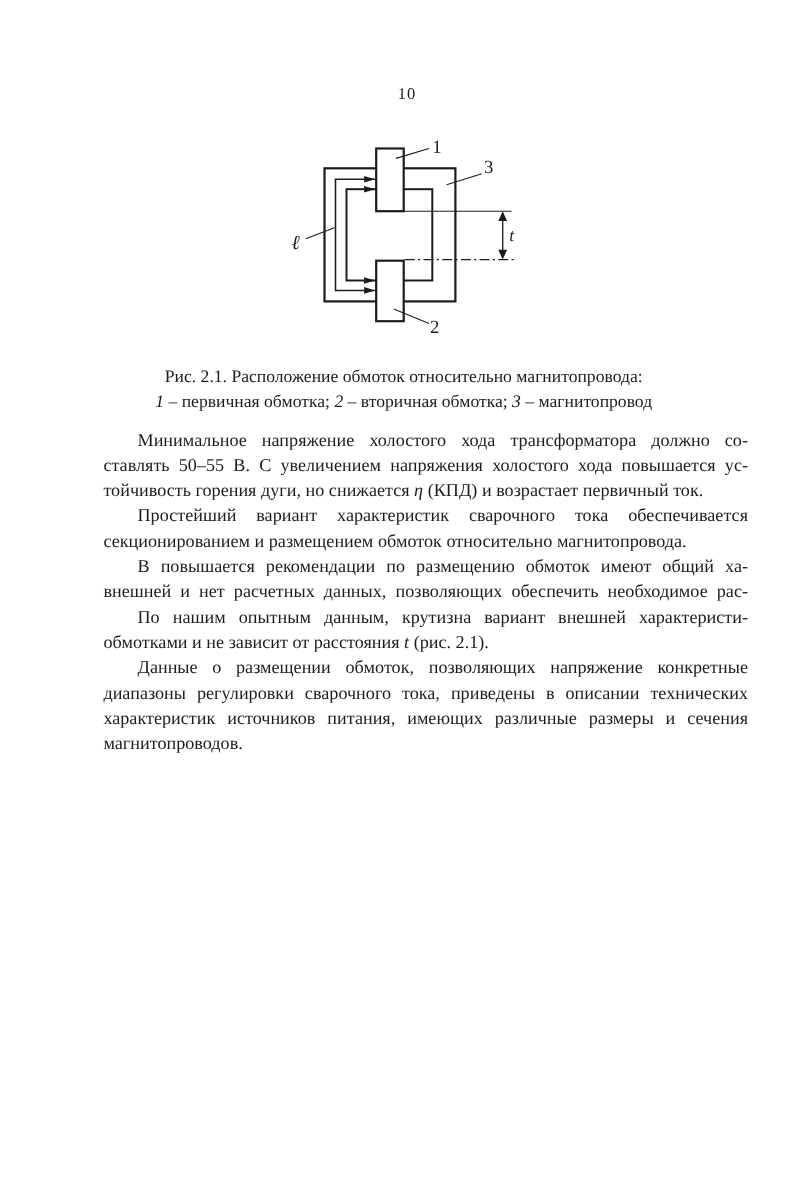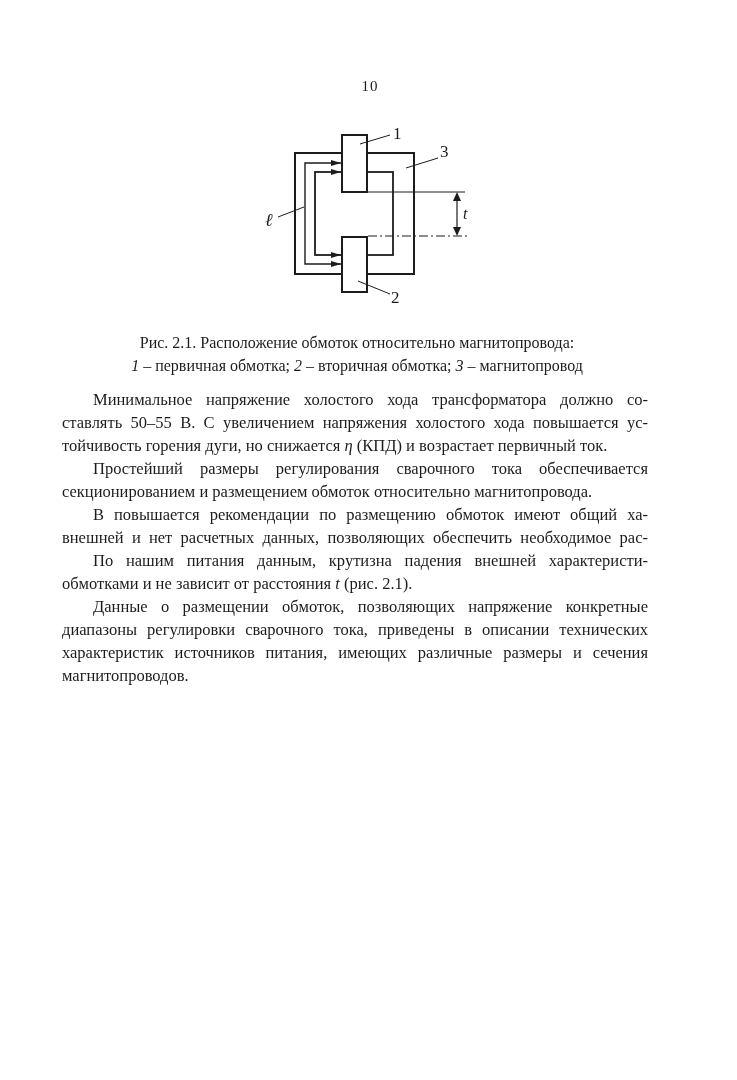--- a/index.html
+++ b/index.html
@@ -25,30 +25,30 @@
     position: absolute;
     left: 252px;
     top: 118px;
   }
   svg.figure text {
     font-family: "Liberation Serif", serif;
     fill: #1c1c1c;
   }
   .caption {
     position: absolute;
-    left: 64px;
+    left: 74px;
     top: 331px;
     width: 586px;
     text-align: center;
     font-size: 16px;
     line-height: 23px;
   }
   .body-text {
     position: absolute;
-    left: 62px;
+    left: 94px;
     top: 388px;
     width: 586px;
     font-size: 16.5px;
     line-height: 23px;
   }
   .line {
     text-align: justify;
     text-align-last: justify;
     white-space: normal;
   }
@@ -100,29 +100,29 @@
     <div class="caption-line"><i>1</i> – первичная обмотка; <i>2</i> – вторичная обмотка; <i>3</i> – магнитопровод</div>
   </div>
 
   <div class="body-text">
       <div class="paragraph">
         <div class="line first">Минимальное напряжение холостого хода трансформатора должно со-</div>
         <div class="line">ставлять 50–55 В. С увеличением напряжения холостого хода повышается ус-</div>
         <div class="line last">тойчивость горения дуги, но снижается <i>η</i> (КПД) и возрастает первичный ток.</div>
       </div>
       <div class="paragraph">
-        <div class="line first">Простейший размеры регулирования сварочного тока обеспечивается</div>
+        <div class="line first">Простейший вариант характеристик сварочного тока обеспечивается</div>
         <div class="line last">секционированием и размещением обмоток относительно магнитопровода.</div>
       </div>
       <div class="paragraph">
         <div class="line first">В повышается рекомендации по размещению обмоток имеют общий ха-</div>
         <div class="line">внешней и нет расчетных данных, позволяющих обеспечить необходимое рас-</div>
       </div>
       <div class="paragraph">
-        <div class="line first">По нашим питания данным, крутизна падения внешней характеристи-</div>
+        <div class="line first">По нашим опытным данным, крутизна вариант внешней характеристи-</div>
         <div class="line last">обмотками и не зависит от расстояния <i>t</i> (рис. 2.1).</div>
       </div>
       <div class="paragraph">
         <div class="line first">Данные о размещении обмоток, позволяющих напряжение конкретные</div>
         <div class="line">диапазоны регулировки сварочного тока, приведены в описании технических</div>
         <div class="line">характеристик источников питания, имеющих различные размеры и сечения</div>
         <div class="line last">магнитопроводов.</div>
       </div>
     </div>
 

